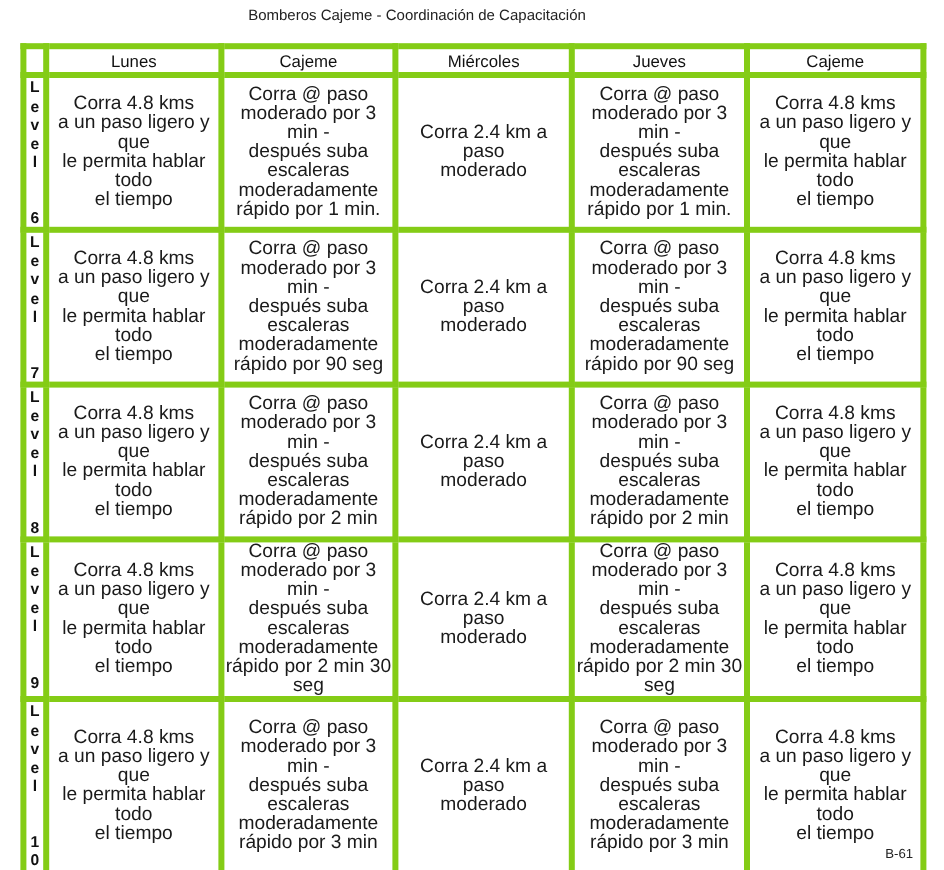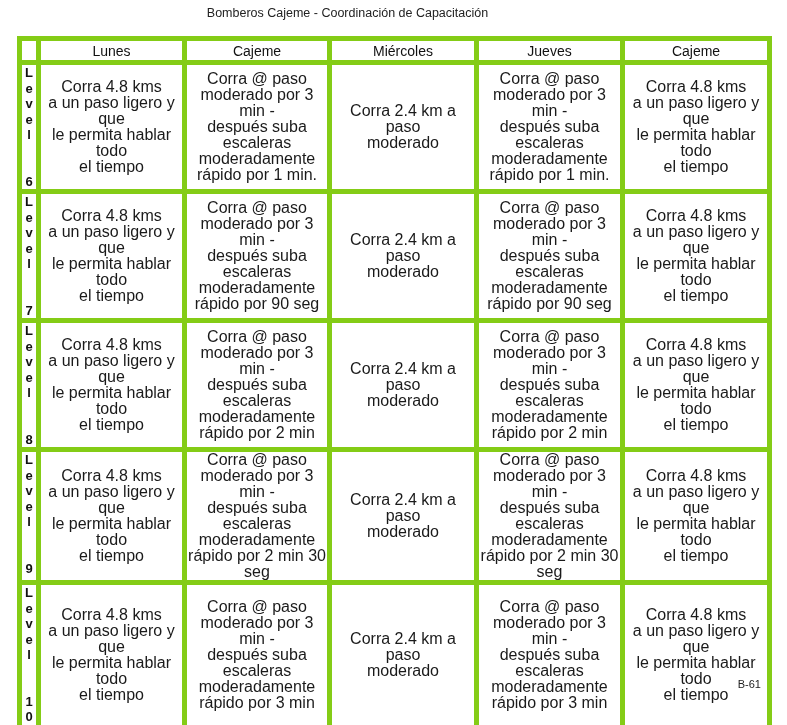--- a/index.html
+++ b/index.html
@@ -17,21 +17,21 @@
   td.level .ch { display: block; }
   td.level .gap { display: block; height: 31px; }
   td.cell { text-align: center; vertical-align: middle; font-size: 16px; line-height: 16px;
             padding: 0 6px; color: #1a1a1a; }
   tr.r6 td { height: 121px; }
   tr.r7 td { height: 121px; }
   tr.r8 td { height: 121px; }
   tr.r9 td { height: 121px; }
   tr.r10 td { height: 136px; }
   .cell-text { white-space: pre-line; }
-  .page-code { position: absolute; right: 26px; top: 678px; font-size: 11px; color: #222; }
+  .page-code { position: absolute; right: 26px; top: 706px; font-size: 11px; color: #222; }
 </style>
 </head>
 <body>
 
 <div class="doc-title">Bomberos Cajeme - Coordinación de Capacitación</div>
 
 <table class="schedule">
   <colgroup>
     <col style="width:19px">
     <col style="width:146px">

